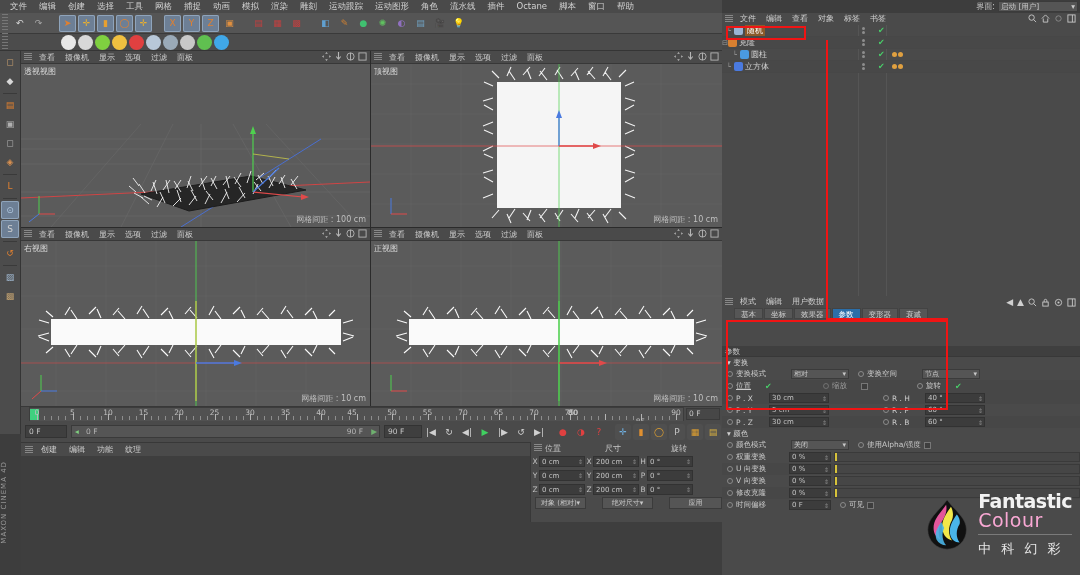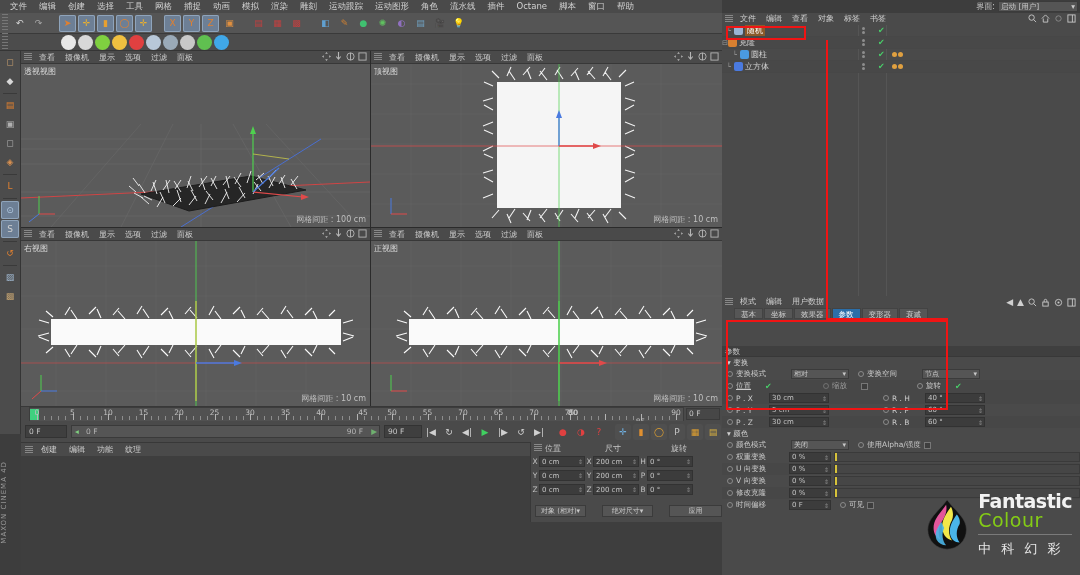--- a/index.html
+++ b/index.html
@@ -86,21 +86,21 @@
   
   .coord { position:absolute; left:530px; top:442px; width:192px; height:80px;
      background:#4a4a4a; border-left:1px solid #383838; }
   .coord-head { display:flex; height:12px; align-items:center; font-size:8px; color:#c9c9c9;}
   .coord-row { display:flex; height:13px; align-items:center; margin-top:1px;}
   .cl { width:8px; font-size:7.5px; color:#c0c0c0; text-align:center;}
   .cin { width:46px; height:11px; background:#3c3c3c; border:1px solid #323232;
      font-size:7px; color:#c4c4c4; padding-left:2px; line-height:10px; display:flex;
      align-items:center; justify-content:space-between; padding-right:1px;}
   .arrows{ font-size:6px; color:#8d8d8d;}
-  .coord-foot { display:flex; gap:16px; margin-top:9px; padding-left:4px;}
+  .coord-foot { display:flex; gap:16px; margin-top:1px; padding-left:4px;}
   .cbtn { height:12px; background:#555; border:1px solid #3b3b3b; font-size:7px;
      color:#c8c8c8; display:flex; align-items:center; justify-content:center; padding:0 3px;}
 
   
   .objman { position:absolute; left:722px; top:13px; width:358px; height:283px; background:#4a4a4a;}
   .om-menu { height:12px; display:flex; align-items:center; padding-left:3px; background:#4a4a4a;}
   .om-menu .vm { padding:0 5px; font-size:8px; color:#cfcfcf; line-height:12px;}
   .om-icons { position:absolute; right:4px; top:1px; display:flex; gap:4px; align-items:center;}
   .om-list { position:absolute; left:0; top:12px; right:0; bottom:0; background:#4a4a4a;}
   .om-row { height:12px; display:flex; align-items:center; position:relative;
@@ -140,21 +140,21 @@
   .slideryellow { position:absolute; left:0; top:0; bottom:0; width:2px; background:#d6c23a;}
 
   
   .ann { position:absolute; border:2px solid #f01414; pointer-events:none; }
   .annline { position:absolute; background:#f01414; }
 
   
   .logo { position:absolute; right:8px; bottom:10px; width:150px; height:80px;
      display:flex; align-items:center; gap:6px;}
   .logo-text-1 { font-size:19px; font-weight:bold; color:#f2f2f2; letter-spacing:-0.5px; line-height:1;}
-  .logo-text-2 { font-size:19px; color:#84cc16; line-height:1; letter-spacing:0.5px;}
+  .logo-text-2 { font-size:19px; color:#f9a8d4; line-height:1; letter-spacing:0.5px;}
   .logo-cn { font-size:13px; color:#e8e8e8; letter-spacing:3px; margin-top:3px;}
   .logo-rule { height:1px; background:#7a7a7a; margin:4px 0 2px;}
 
   .c4d-side { position:absolute; left:0; bottom:4px; width:21px; height:110px;}
   .c4d-side span { display:block; writing-mode:vertical-rl; transform:rotate(180deg);
      font-size:7px; color:#9a9a9a; letter-spacing:1px;}
 
   .iface { position:absolute; right:2px; top:0px; height:13px; display:flex;
      align-items:center; gap:3px; font-size:8px; color:#cbcbcb;}
   .iface-dd { width:80px; height:11px; background:#555; border:1px solid #3b3b3b;
@@ -581,21 +581,21 @@
         <div class="tl-tick" style="left: 269.7px;"></div>
         <div class="tl-tick" style="left: 276.8px;"></div>
         <div class="tl-tick" style="left: 283.9px;"></div>
         <div class="tl-tick major" style="left: 291px;"></div>
         <div class="tl-num" style="left: 291px;">40</div>
         <div class="tl-tick" style="left: 298.1px;"></div>
         <div class="tl-tick" style="left: 305.2px;"></div>
         <div class="tl-tick" style="left: 312.3px;"></div>
         <div class="tl-tick" style="left: 319.4px;"></div>
         <div class="tl-tick major" style="left: 326.5px;"></div>
-        <div class="tl-num" style="left: 333px;">45</div>
+        <div class="tl-num" style="left: 322px;">45</div>
         <div class="tl-tick" style="left: 333.6px;"></div>
         <div class="tl-tick" style="left: 340.7px;"></div>
         <div class="tl-tick" style="left: 347.8px;"></div>
         <div class="tl-tick" style="left: 354.9px;"></div>
         <div class="tl-tick major" style="left: 362px;"></div>
         <div class="tl-num" style="left: 362px;">50</div>
         <div class="tl-tick" style="left: 369.1px;"></div>
         <div class="tl-tick" style="left: 376.2px;"></div>
         <div class="tl-tick" style="left: 383.3px;"></div>
         <div class="tl-tick" style="left: 390.4px;"></div>

